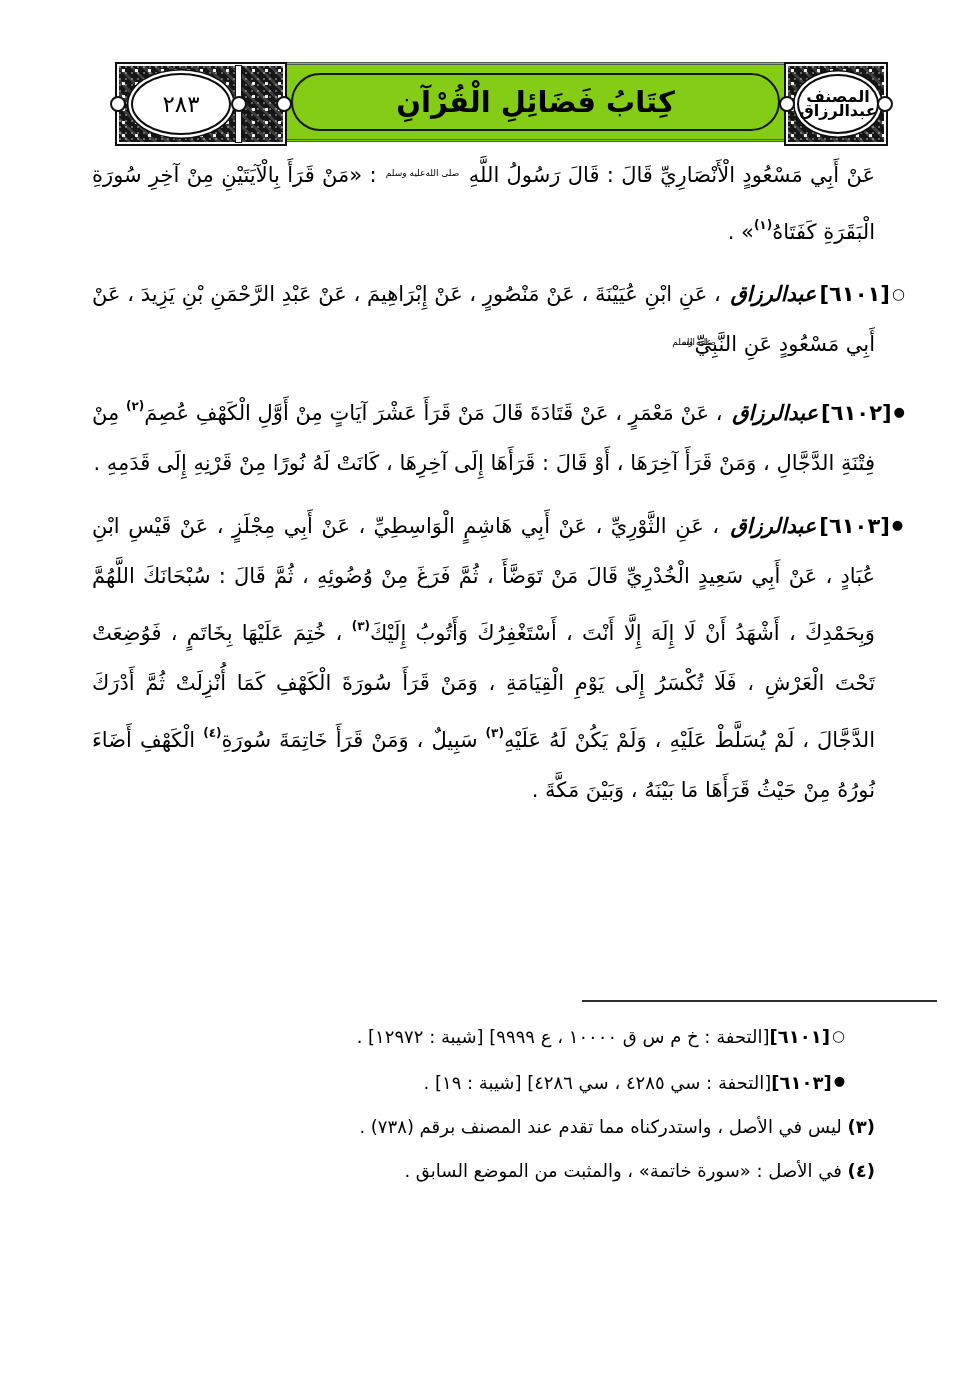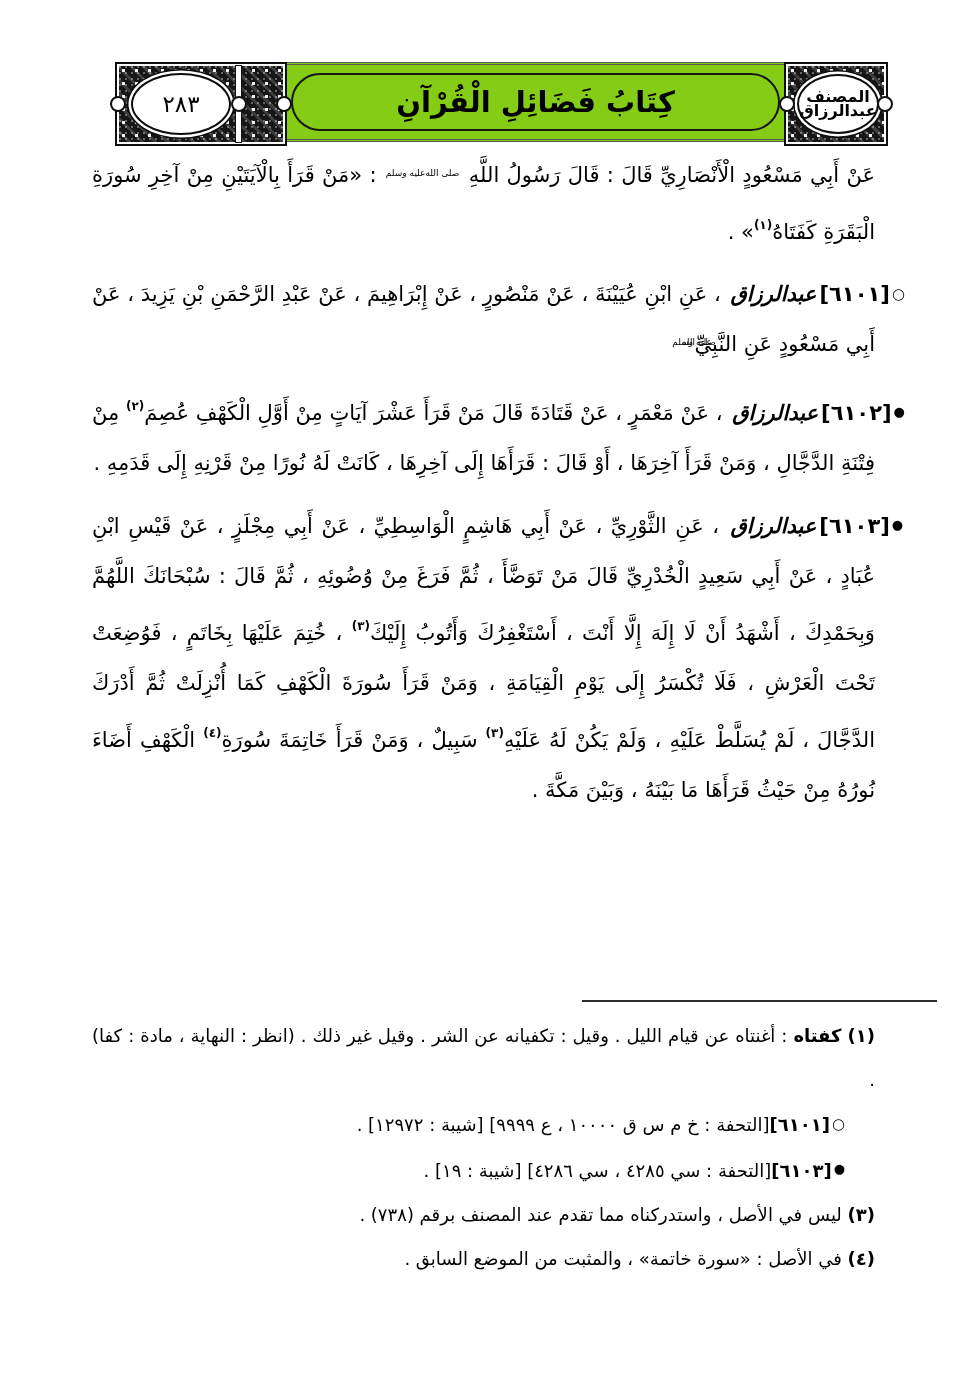--- a/index.html
+++ b/index.html
@@ -143,21 +143,20 @@
     <p class="para hadith"><span class="marker-filled">●</span><span class="hnum">[٦١٠٢]</span><span class="musannif">عبدالرزاق</span><span> ، عَنْ مَعْمَرٍ ، عَنْ قَتَادَةَ قَالَ مَنْ قَرَأَ عَشْرَ آيَاتٍ مِنْ أَوَّلِ الْكَهْفِ عُصِمَ</span><span class="fnref">(٢)</span><span> مِنْ فِتْنَةِ الدَّجَّالِ ، وَمَنْ قَرَأَ آخِرَهَا ، أَوْ قَالَ : قَرَأَهَا إِلَى آخِرِهَا ، كَانَتْ لَهُ نُورًا مِنْ قَرْنِهِ إِلَى قَدَمِهِ .</span></p>
 
     <p class="para hadith"><span class="marker-filled">●</span><span class="hnum">[٦١٠٣]</span><span class="musannif">عبدالرزاق</span><span> ، عَنِ الثَّوْرِيِّ ، عَنْ أَبِي هَاشِمٍ الْوَاسِطِيِّ ، عَنْ أَبِي مِجْلَزٍ ، عَنْ قَيْسِ ابْنِ عُبَادٍ ، عَنْ أَبِي سَعِيدٍ الْخُدْرِيِّ قَالَ مَنْ تَوَضَّأَ ، ثُمَّ فَرَغَ مِنْ وُضُوئِهِ ، ثُمَّ قَالَ : سُبْحَانَكَ اللَّهُمَّ وَبِحَمْدِكَ ، أَشْهَدُ أَنْ لَا إِلَهَ إِلَّا أَنْتَ ، أَسْتَغْفِرُكَ وَأَتُوبُ إِلَيْكَ</span><span class="fnref">(٣)</span><span> ، خُتِمَ عَلَيْهَا بِخَاتَمٍ ، فَوُضِعَتْ تَحْتَ الْعَرْشِ ، فَلَا تُكْسَرُ إِلَى يَوْمِ الْقِيَامَةِ ، وَمَنْ قَرَأَ سُورَةَ الْكَهْفِ كَمَا أُنْزِلَتْ ثُمَّ أَدْرَكَ الدَّجَّالَ ، لَمْ يُسَلَّطْ عَلَيْهِ ، وَلَمْ يَكُنْ لَهُ عَلَيْهِ</span><span class="fnref">(٣)</span><span> سَبِيلٌ ، وَمَنْ قَرَأَ خَاتِمَةَ سُورَةِ</span><span class="fnref">(٤)</span><span> الْكَهْفِ أَضَاءَ نُورُهُ مِنْ حَيْثُ قَرَأَهَا مَا بَيْنَهُ ، وَبَيْنَ مَكَّةَ .</span></p>
 
   </div>
 
   <div class="fn-separator"></div>
 
   <div class="footnotes">
 
-    <p class="fn fn-word"><span class="fn-num">(١)</span> <span class="fn-keyword">كفتاه</span><span> : أغنتاه عن قيام الليل . وقيل : تكفيانه عن الشر . وقيل غير ذلك . (انظر : النهاية ، مادة : كفا) .</span></p>
 
     <p class="fn fn-takhrij"><span class="marker-open">○</span><span class="tnum">[٦١٠١]</span><span>[التحفة : خ م س ق ١٠٠٠٠ ، ع ٩٩٩٩] [شيبة : ١٢٩٧٢] .</span></p>
 
 
     <p class="fn fn-takhrij"><span class="marker-filled">●</span><span class="tnum">[٦١٠٣]</span><span>[التحفة : سي ٤٢٨٥ ، سي ٤٢٨٦] [شيبة : ١٩] .</span></p>
 
     <p class="fn fn-word"><span class="fn-num">(٣)</span> <span>ليس في الأصل ، واستدركناه مما تقدم عند المصنف برقم (٧٣٨) .</span></p>
 
     <p class="fn fn-word"><span class="fn-num">(٤)</span> <span>في الأصل : «سورة خاتمة» ، والمثبت من الموضع السابق .</span></p>
 

